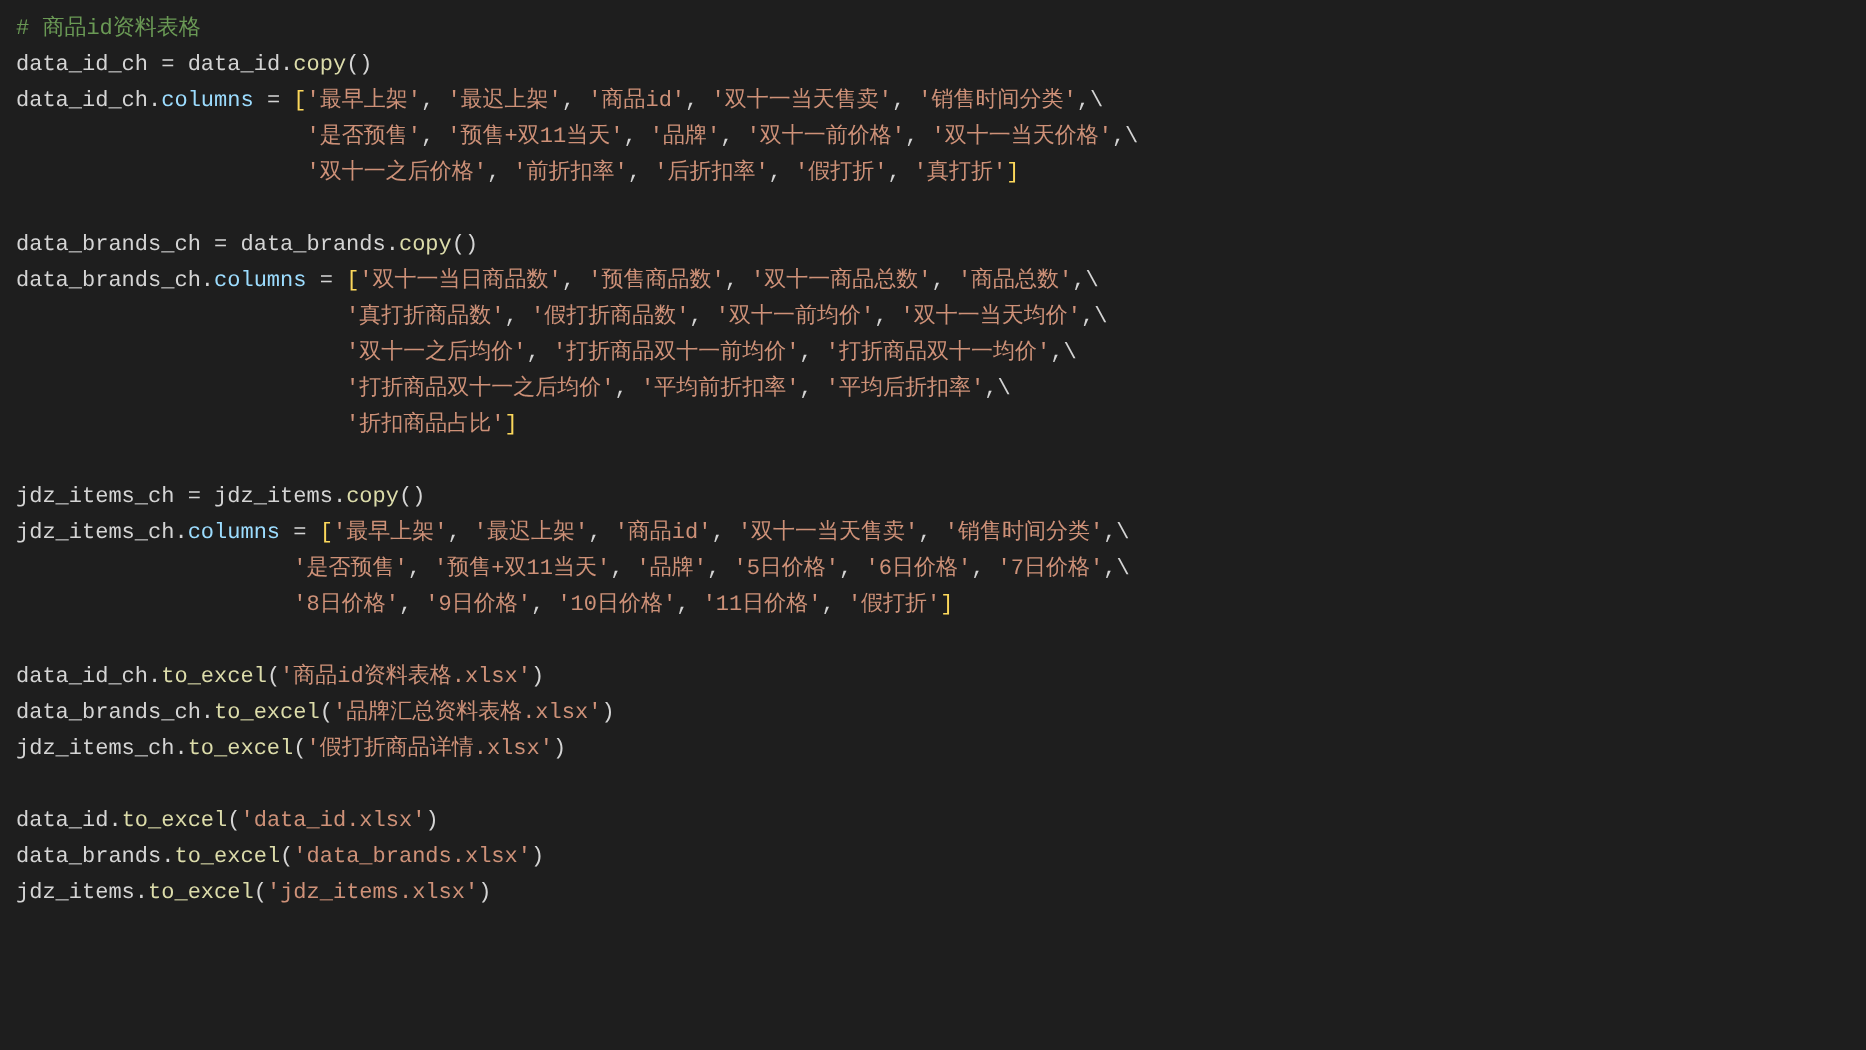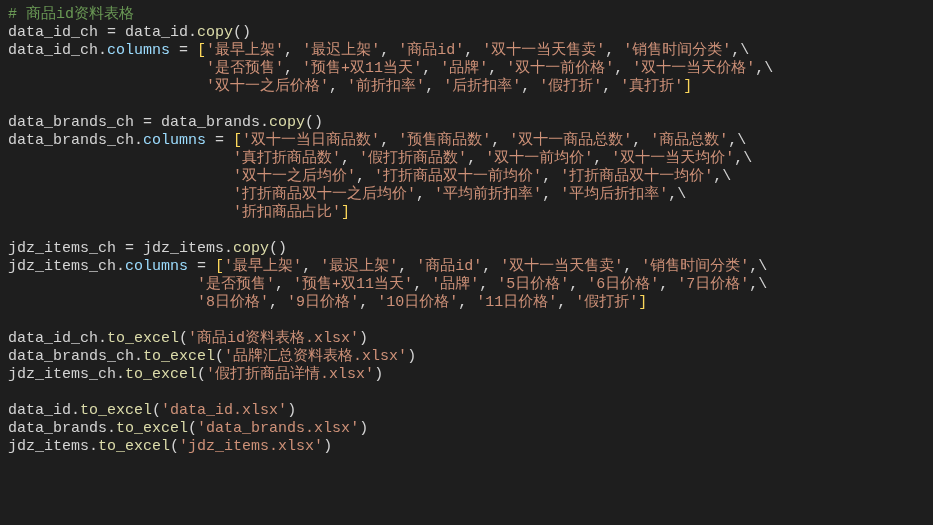--- a/index.html
+++ b/index.html
@@ -7,21 +7,21 @@
     padding: 0;
     background: #1e1e1e;
     width: 933px;
     height: 525px;
     overflow: hidden;
   }
   pre.code {
     margin: 0;
     padding: 6px 8px;
     font-family: Consolas, "Courier New", monospace;
-    font-size: 15px;
+    font-size: 11px;
     line-height: 18px;
     color: #d4d4d4;
     white-space: pre;
   }
   .tok-comment   { color: #6a9955; }
   .tok-ident     { color: #d4d4d4; }
   .tok-special   { color: #9cdcfe; } 
   .tok-op        { color: #d4d4d4; }
   .tok-punct     { color: #d4d4d4; }
   .tok-bracket   { color: #fbd75b; } 

